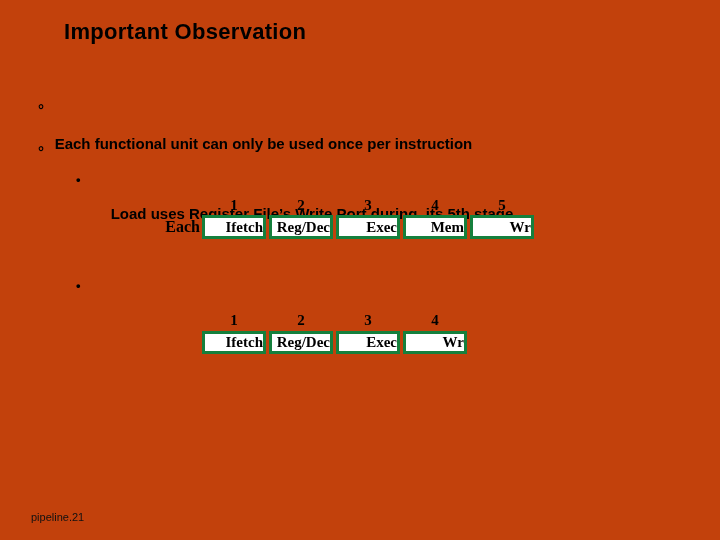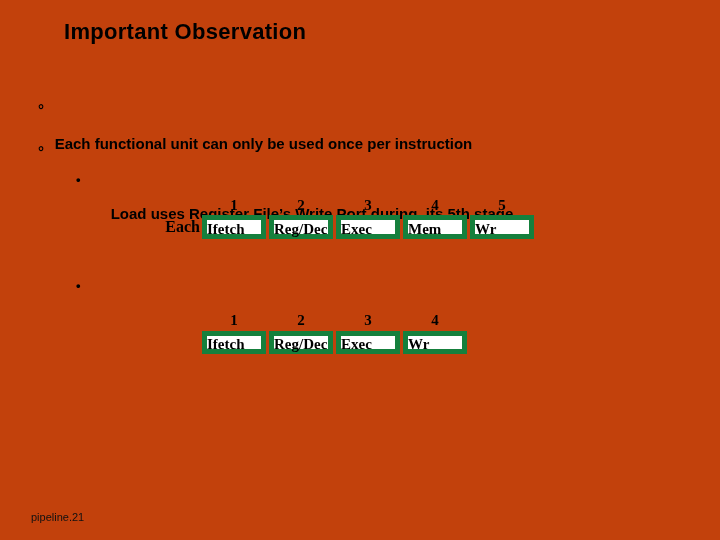--- a/index.html
+++ b/index.html
@@ -52,23 +52,23 @@
     top: 0;
     width: 64px;
     text-align: center;
   }
   .stage-box {
     position: absolute;
     top: 18px;
     width: 64px;
     height: 24px;
     box-sizing: border-box;
-    border: 5px solid #15803d;
+    border: 3px solid #15803d;
     background: #ffffff;
-    text-align: left;
+    text-align: right;
     line-height: 18px;
     white-space: nowrap;
   }
   .d2 .stage-box { top: 19px; height: 23px; line-height: 17px; }
   .row-label {
     position: absolute;
     left: 110px;
     width: 90px;
     text-align: right;
     top: 21px;

